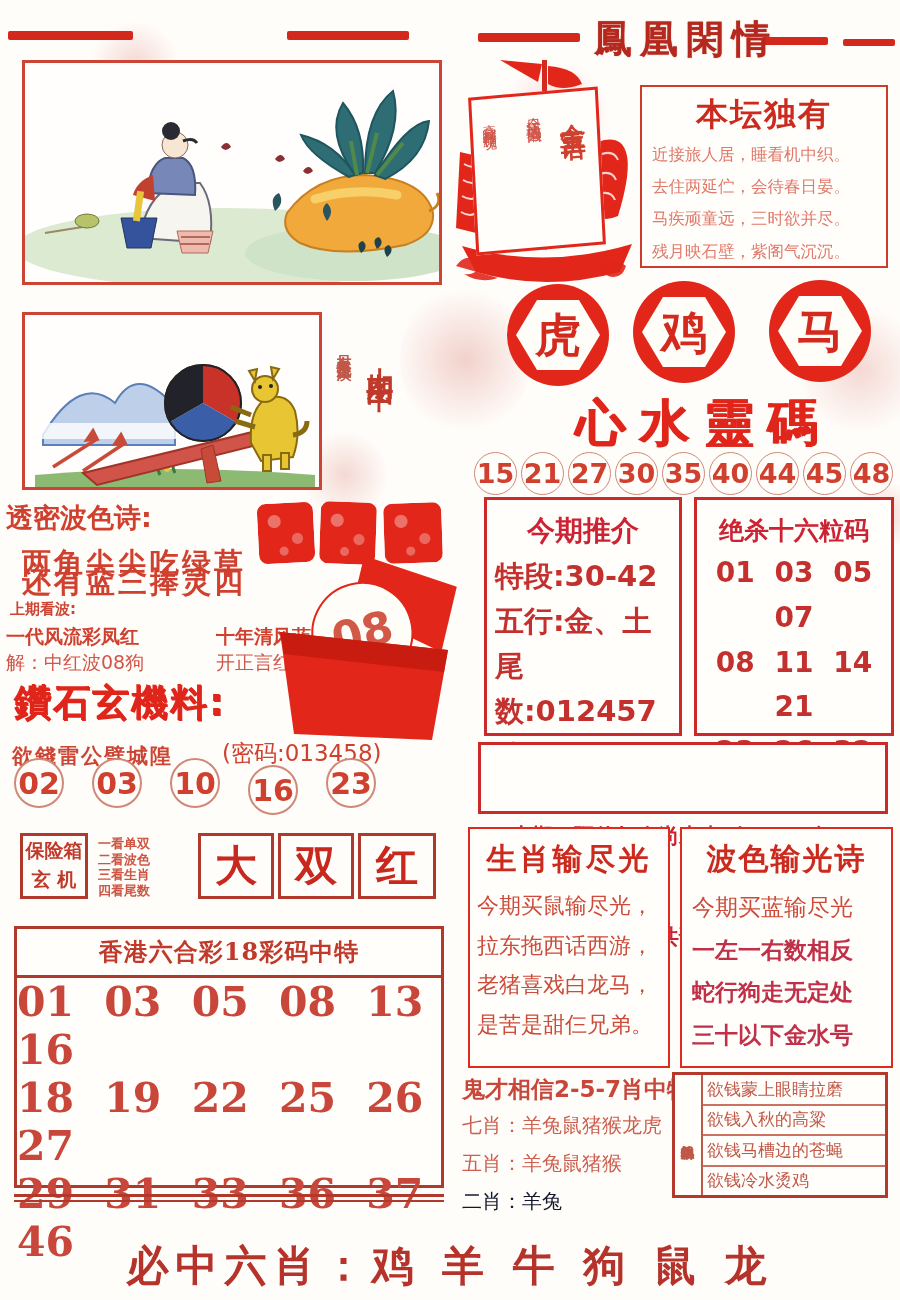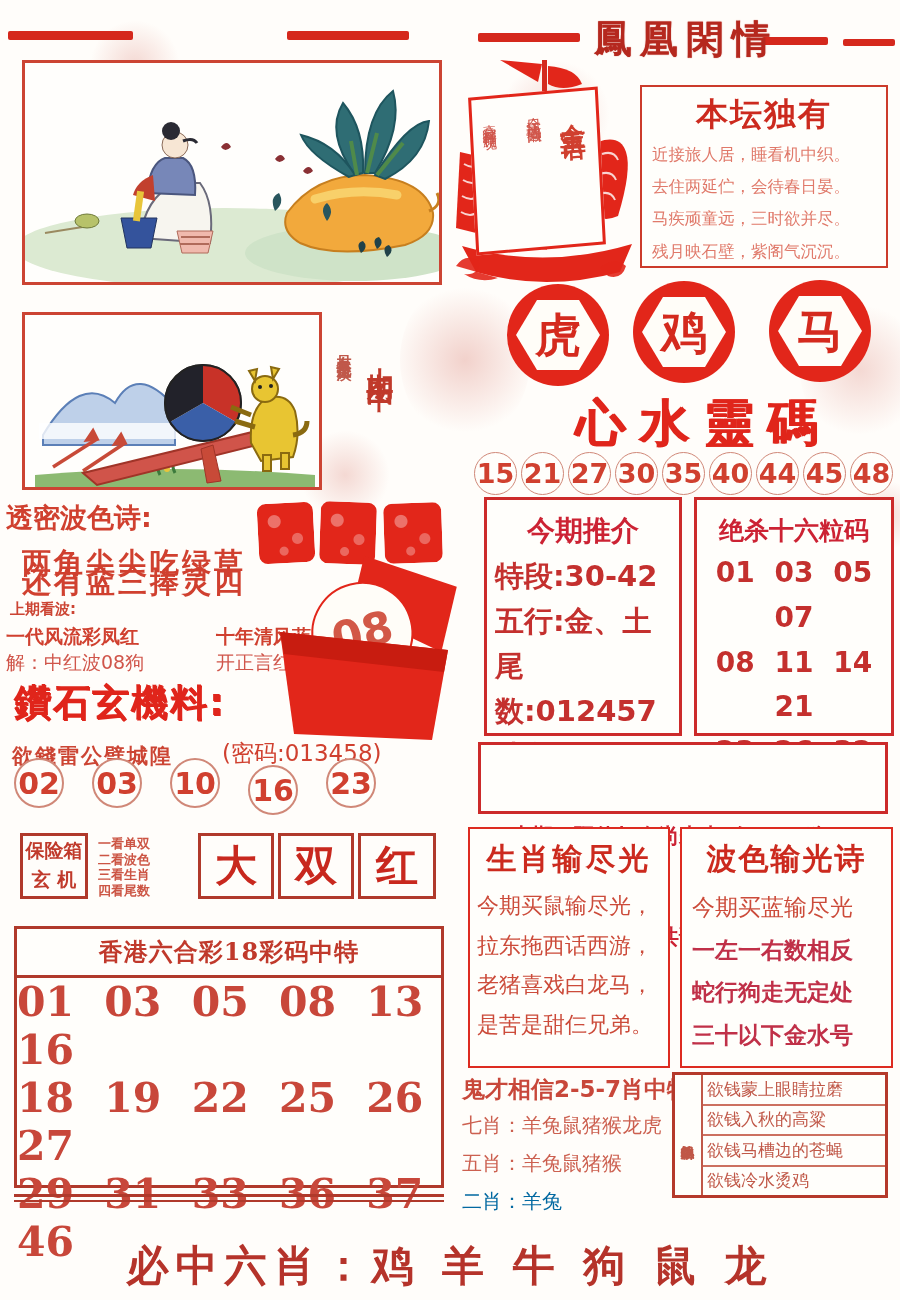--- a/index.html
+++ b/index.html
@@ -308,21 +308,21 @@
       <div style="font-weight:normal;color:#cc4b3a;">今期买蓝输尽光</div>
       <div>一左一右数相反</div>
       <div>蛇行狗走无定处</div>
       <div>三十以下金水号</div>
     </div>
   </div>
 
   <div class="abs" style="left:462px;top:1074px;font-size:23px;font-weight:bold;color:#c8473a;">鬼才相信2-5-7肖中特</div>
   <div class="abs" style="left:462px;top:1112px;font-size:20px;color:#cc6050;text-align:center;">七肖：羊兔鼠猪猴龙虎</div>
   <div class="abs" style="left:462px;top:1150px;font-size:20px;color:#cc6050;">五肖：羊兔鼠猪猴</div>
-  <div class="abs" style="left:462px;top:1188px;font-size:20px;color:#0369a1;">二肖：羊兔</div>
+  <div class="abs" style="left:462px;top:1188px;font-size:20px;color:#0f172a;">二肖：羊兔</div>
 
   <div class="abs" style="left:672px;top:1072px;width:216px;height:126px;border:3px solid #b5392b;box-sizing:border-box;display:flex;background:#fffefb;">
     <div style="width:26px;border-right:2px solid #c05848;display:flex;align-items:center;justify-content:center;">
       <div class="vtext" style="position:static;font-size:13.5px;font-weight:bold;color:#c05848;">白小姐欲钱料</div>
     </div>
     <div style="flex:1;display:flex;flex-direction:column;font-size:17px;color:#c05848;white-space:nowrap;overflow:hidden;">
       <div style="flex:1;display:flex;align-items:center;padding-left:4px;border-bottom:2px solid #cc7060;">欲钱蒙上眼睛拉磨</div>
       <div style="flex:1;display:flex;align-items:center;padding-left:4px;border-bottom:2px solid #cc7060;">欲钱入秋的高粱</div>
       <div style="flex:1;display:flex;align-items:center;padding-left:4px;border-bottom:2px solid #cc7060;">欲钱马槽边的苍蝇</div>
       <div style="flex:1;display:flex;align-items:center;padding-left:4px;">欲钱冷水烫鸡</div>

